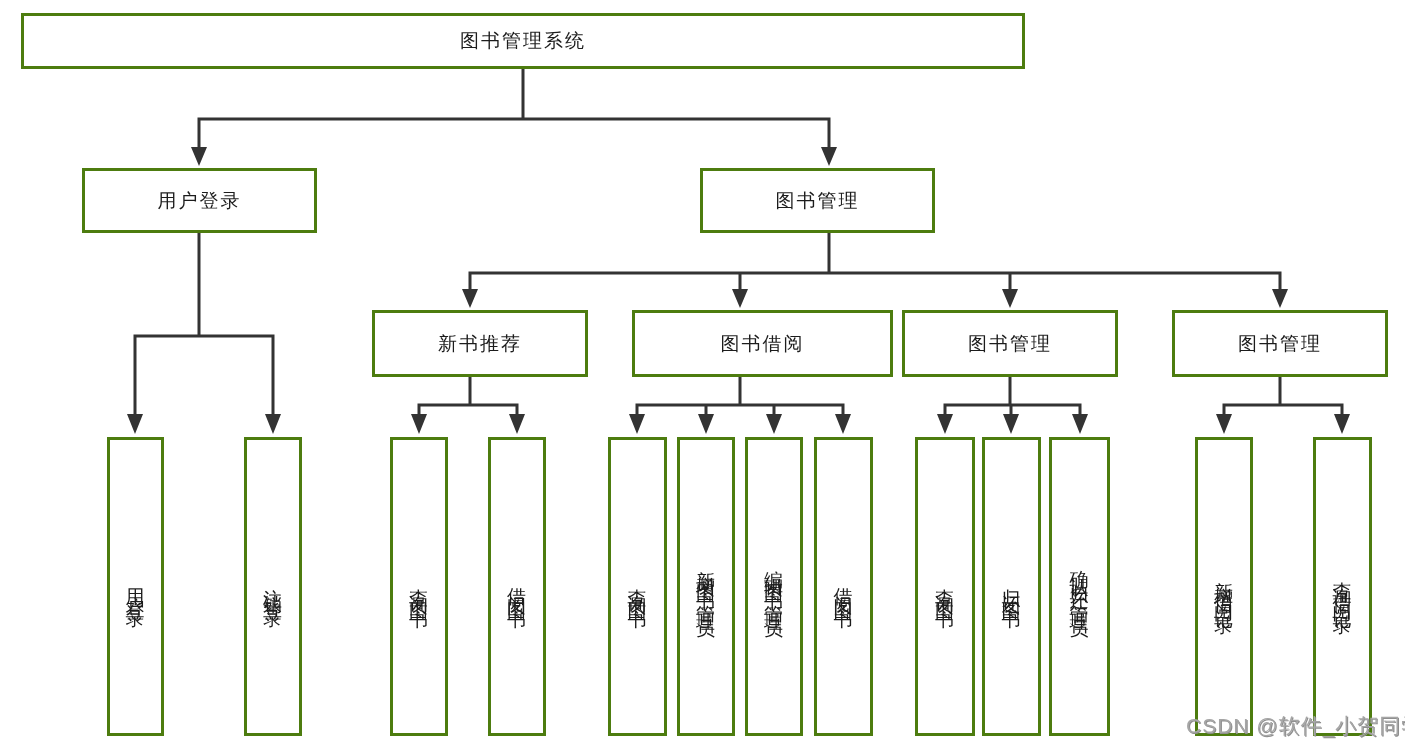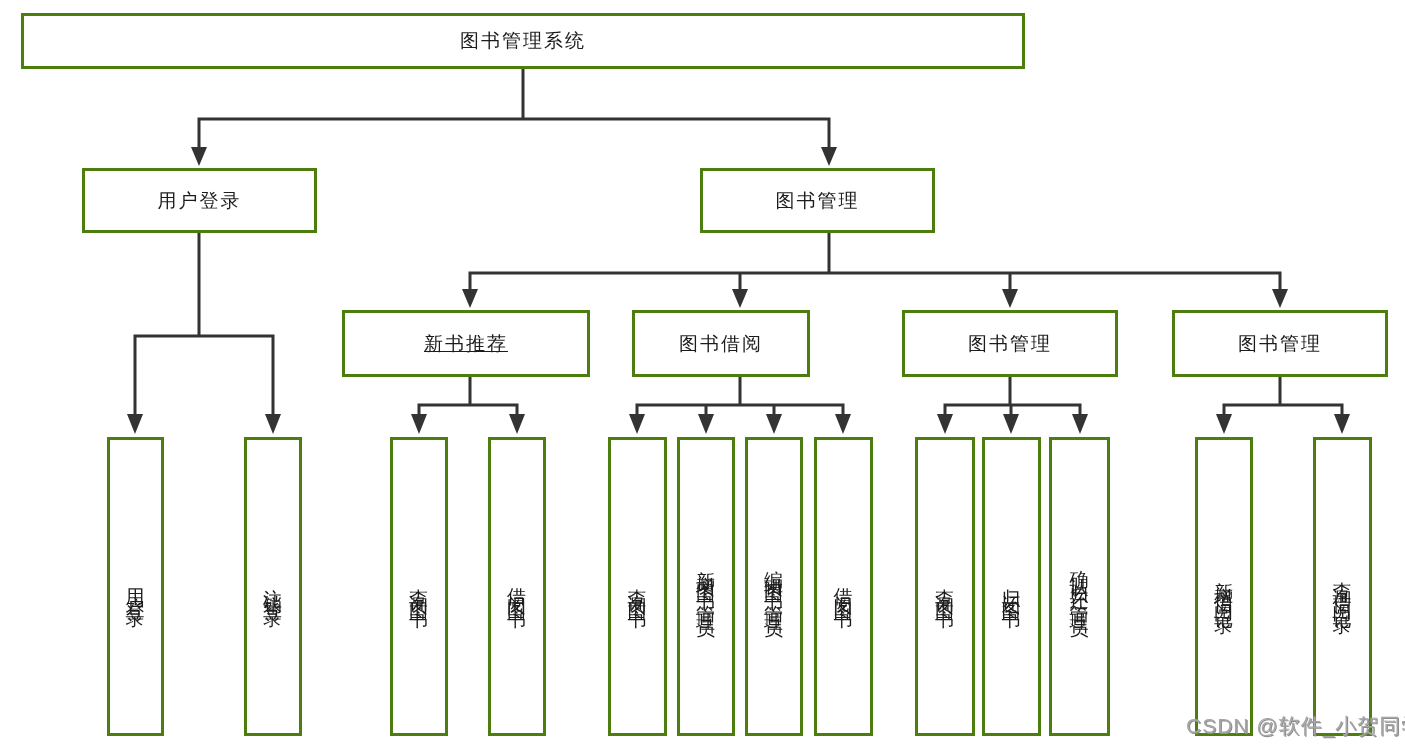--- a/index.html
+++ b/index.html
@@ -83,22 +83,22 @@
       <path d="M1280,377 L1280,405 M1224,405 L1342,405 M1224,403.5 L1224,419 M1342,403.5 L1342,419"></path>
       <path d="M1224,434 L1216,414 L1232,414 Z M1342,434 L1334,414 L1350,414 Z" fill="#333333" stroke="none"></path>
     </g>
   </svg>
 
   <div class="node root h" style="left:21px;top:13px;width:1004px;height:56px;">图书管理系统</div>
 
   <div class="node h" style="left:82px;top:168px;width:235px;height:65px;">用户登录</div>
   <div class="node h" style="left:700px;top:168px;width:235px;height:65px;">图书管理</div>
 
-  <div class="node h" style="left:342px;top:310px;width:248px;height:67px;text-decoration:underline;">新书推荐</div>
-  <div class="node h" style="left:632px;top:310px;width:178px;height:67px;">图书借阅</div>
+  <div class="node h" style="left:372px;top:310px;width:216px;height:67px;">新书推荐</div>
+  <div class="node h" style="left:632px;top:310px;width:261px;height:67px;">图书借阅</div>
   <div class="node h" style="left:902px;top:310px;width:216px;height:67px;">图书管理</div>
   <div class="node h" style="left:1172px;top:310px;width:216px;height:67px;">图书管理</div>
 
   <div class="node v" style="left:107px;top:437px;width:57px;height:299px;">用户登录</div>
   <div class="node v" style="left:244px;top:437px;width:58px;height:299px;">注销登录</div>
 
   <div class="node v" style="left:390px;top:437px;width:58px;height:299px;">查询图书</div>
   <div class="node v" style="left:488px;top:437px;width:58px;height:299px;">借阅图书</div>
 
   <div class="node v" style="left:608px;top:437px;width:59px;height:299px;">查询图书</div>

